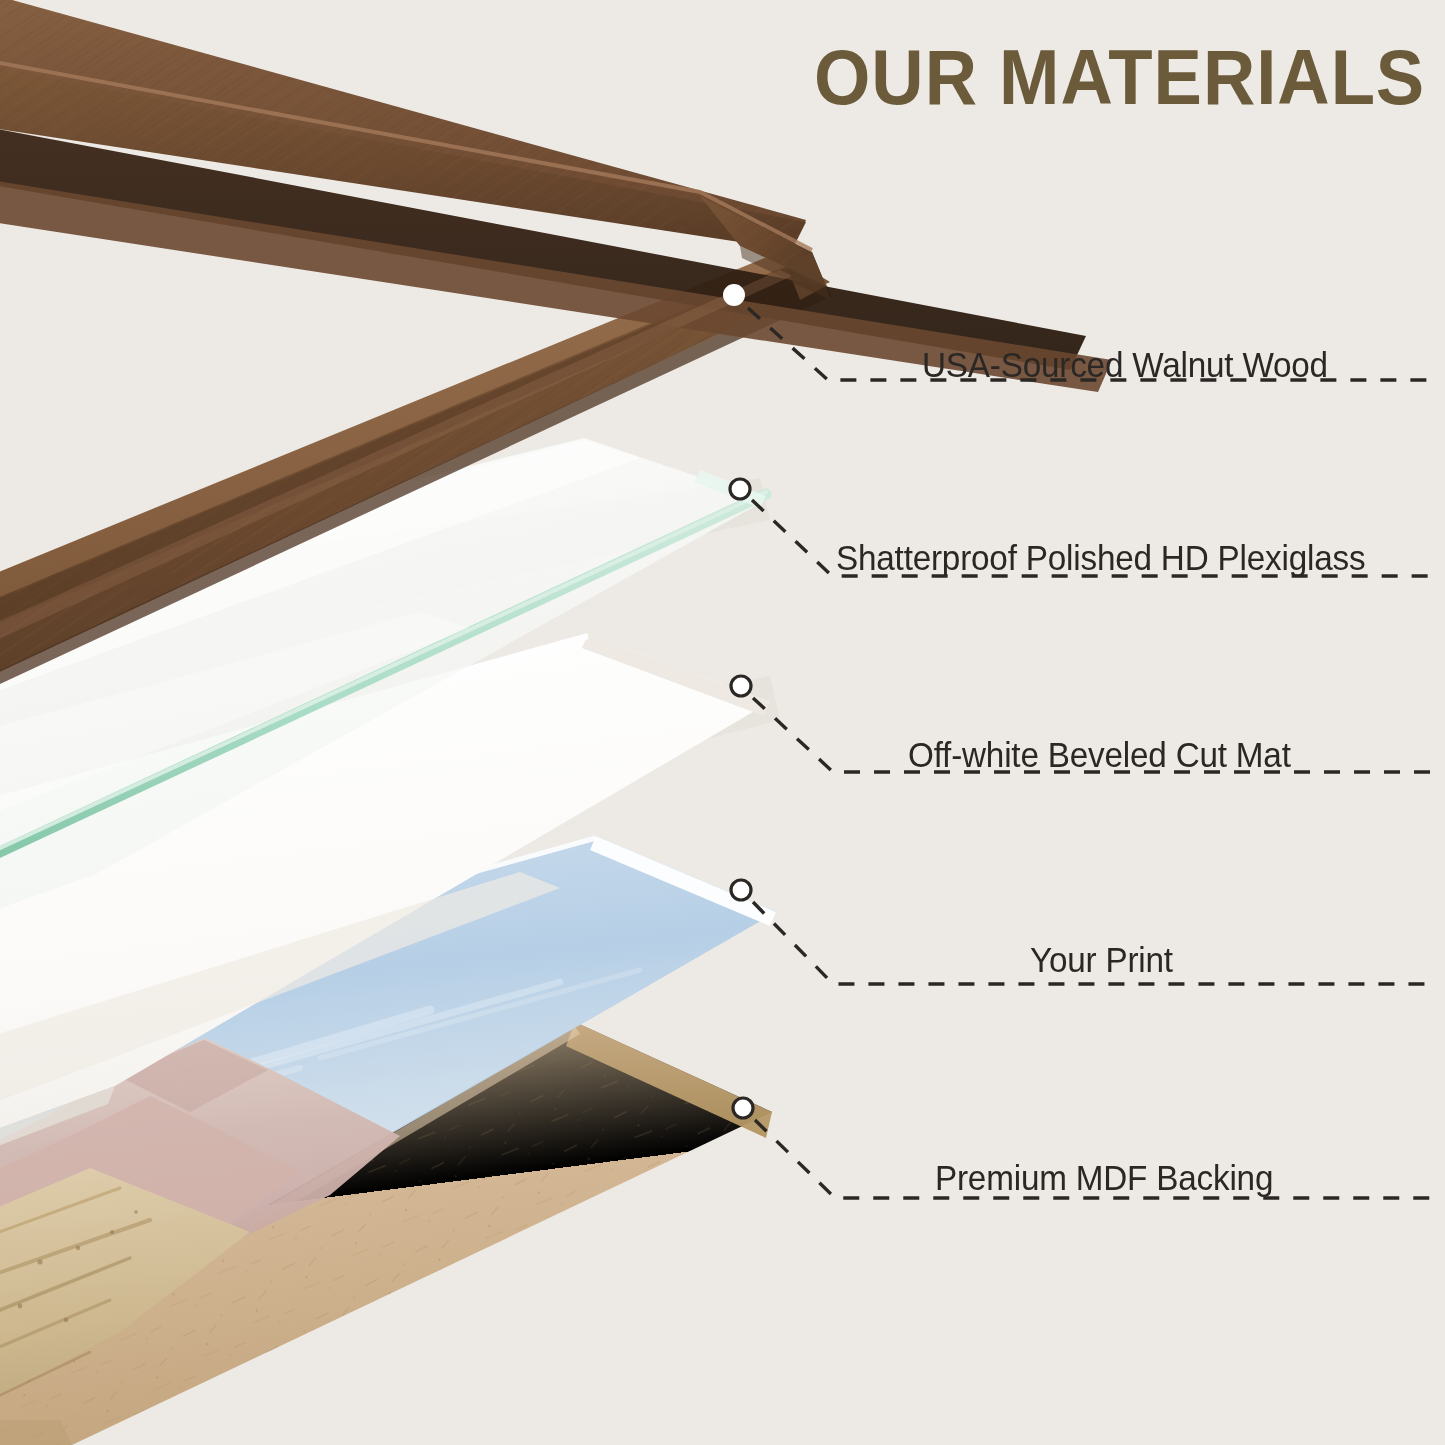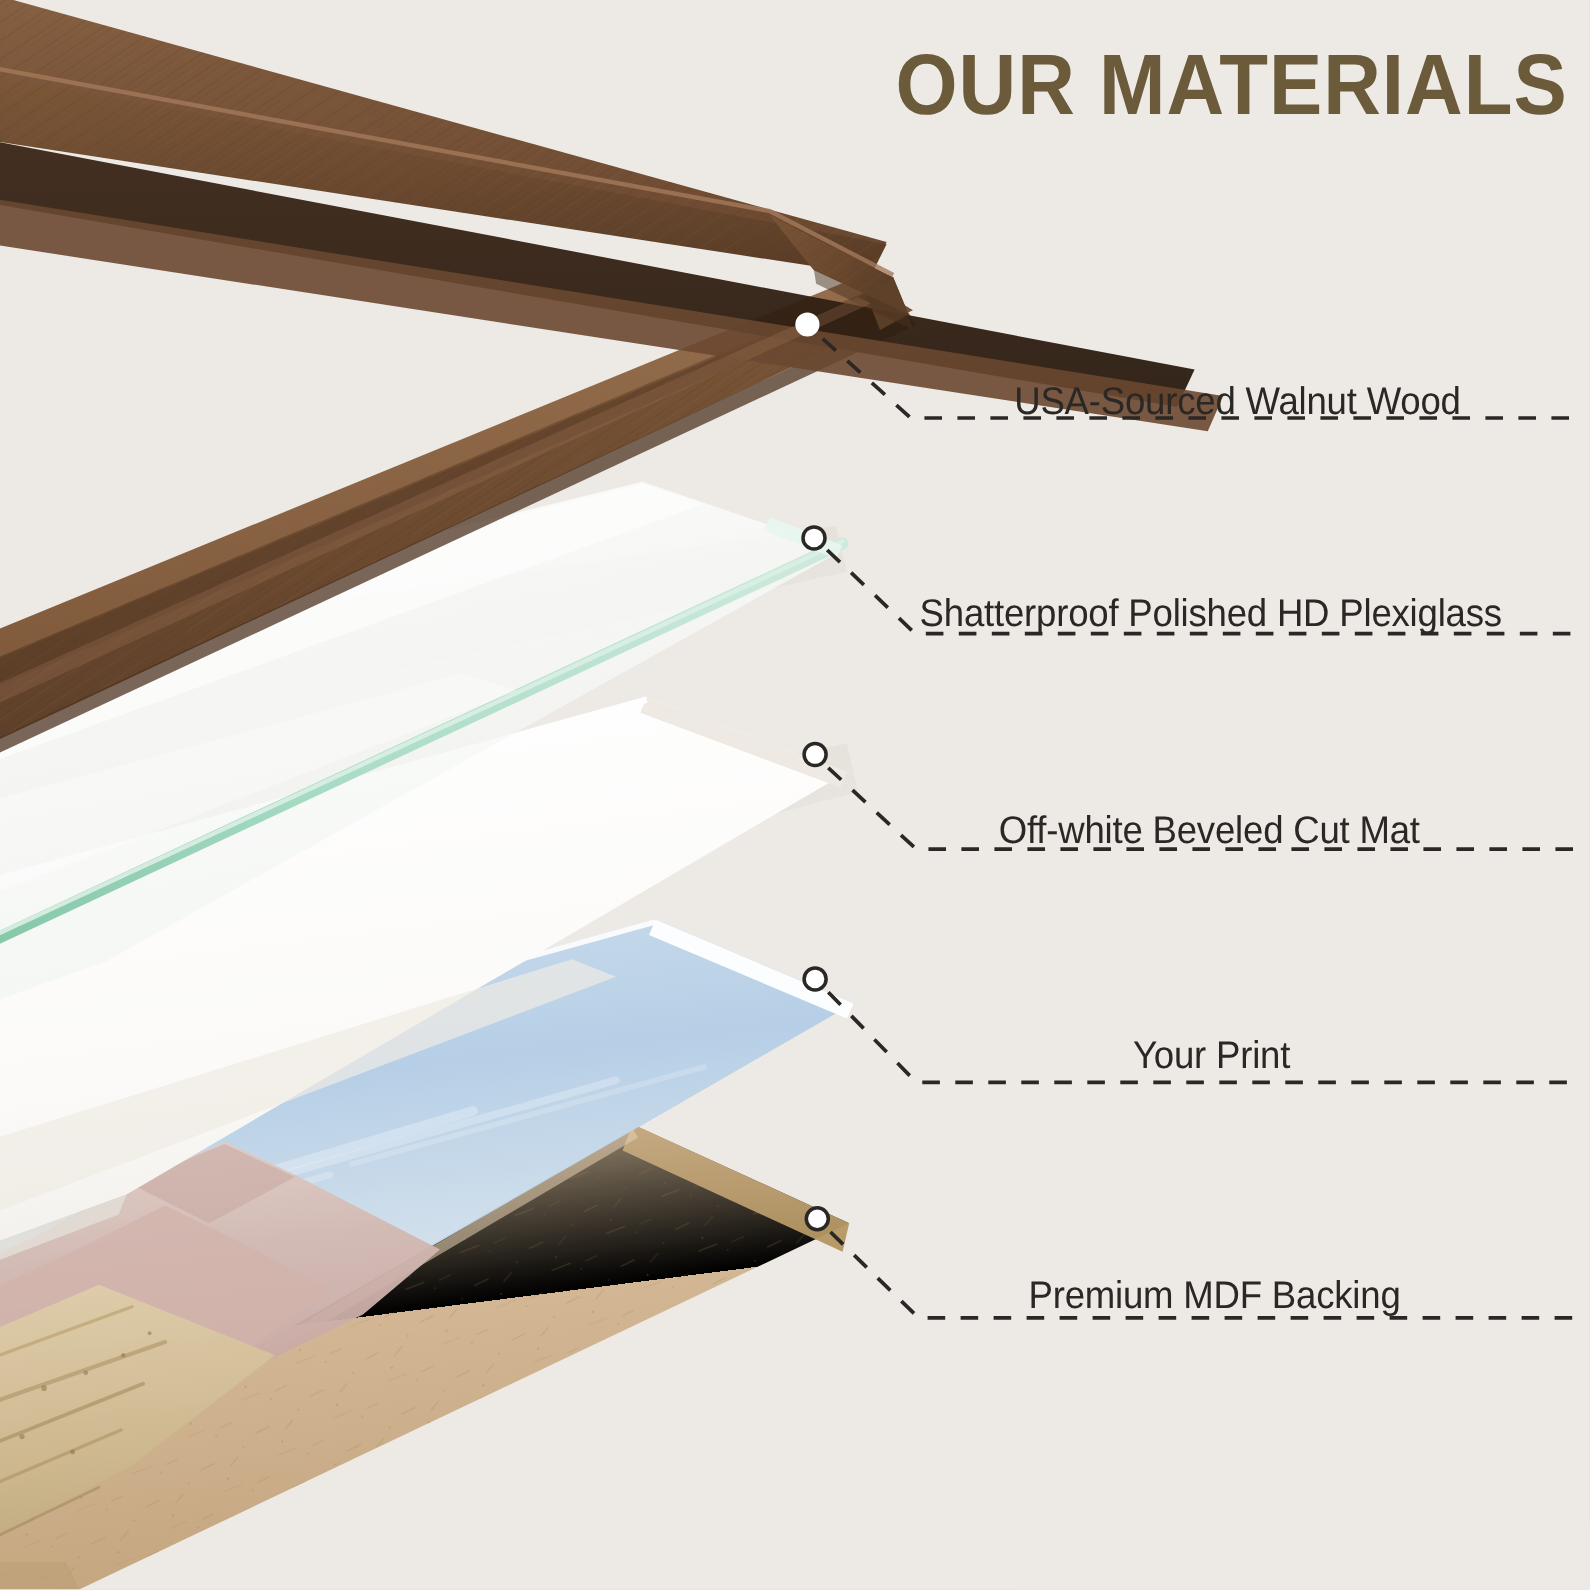--- a/index.html
+++ b/index.html
@@ -2,21 +2,21 @@
 <html><head>
 <meta charset="utf-8">
 <style>
   html,body{margin:0;padding:0;}
   body{
     width:1445px;height:1445px;overflow:hidden;
     background:#EDEAE5;
     font-family:"Liberation Sans", sans-serif;
     position:relative;
   }
-  #stage{position:absolute;inset:0;width:1445px;height:1445px;overflow:hidden;background:#fde047;}
+  #stage{position:absolute;inset:0;width:1445px;height:1445px;overflow:hidden;background:#7dd3fc;}
 
   
   #title{
     position:absolute;
     right:20px; top:38px;
     font-family:"Liberation Sans", sans-serif;
     font-weight:bold;
     font-size:78px;
     letter-spacing:1px;
     line-height:1;

